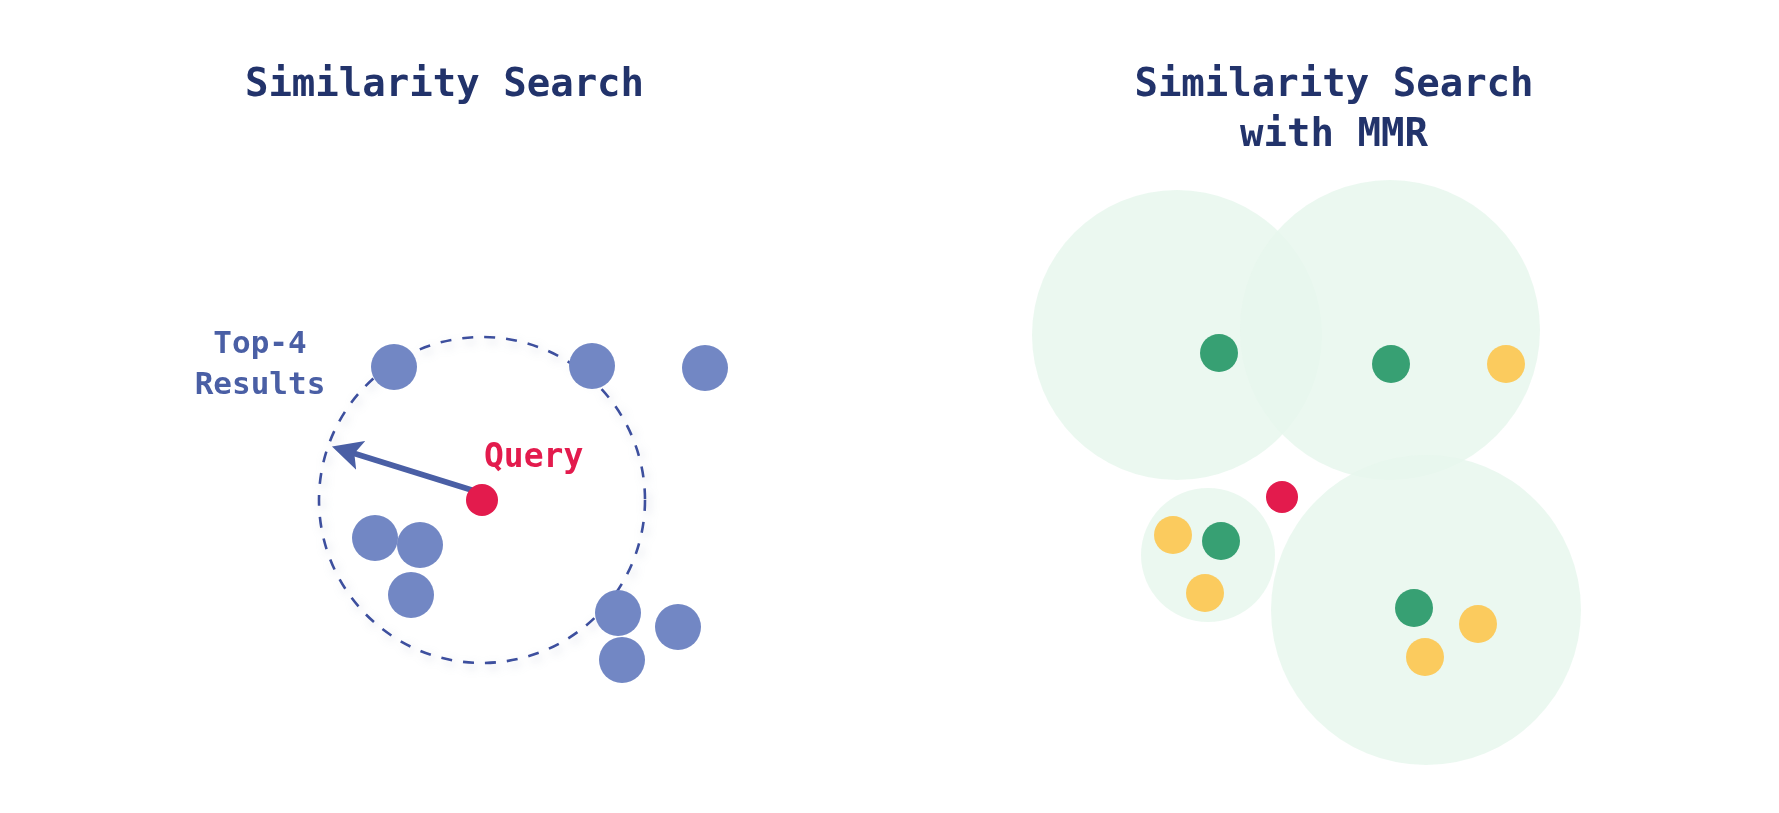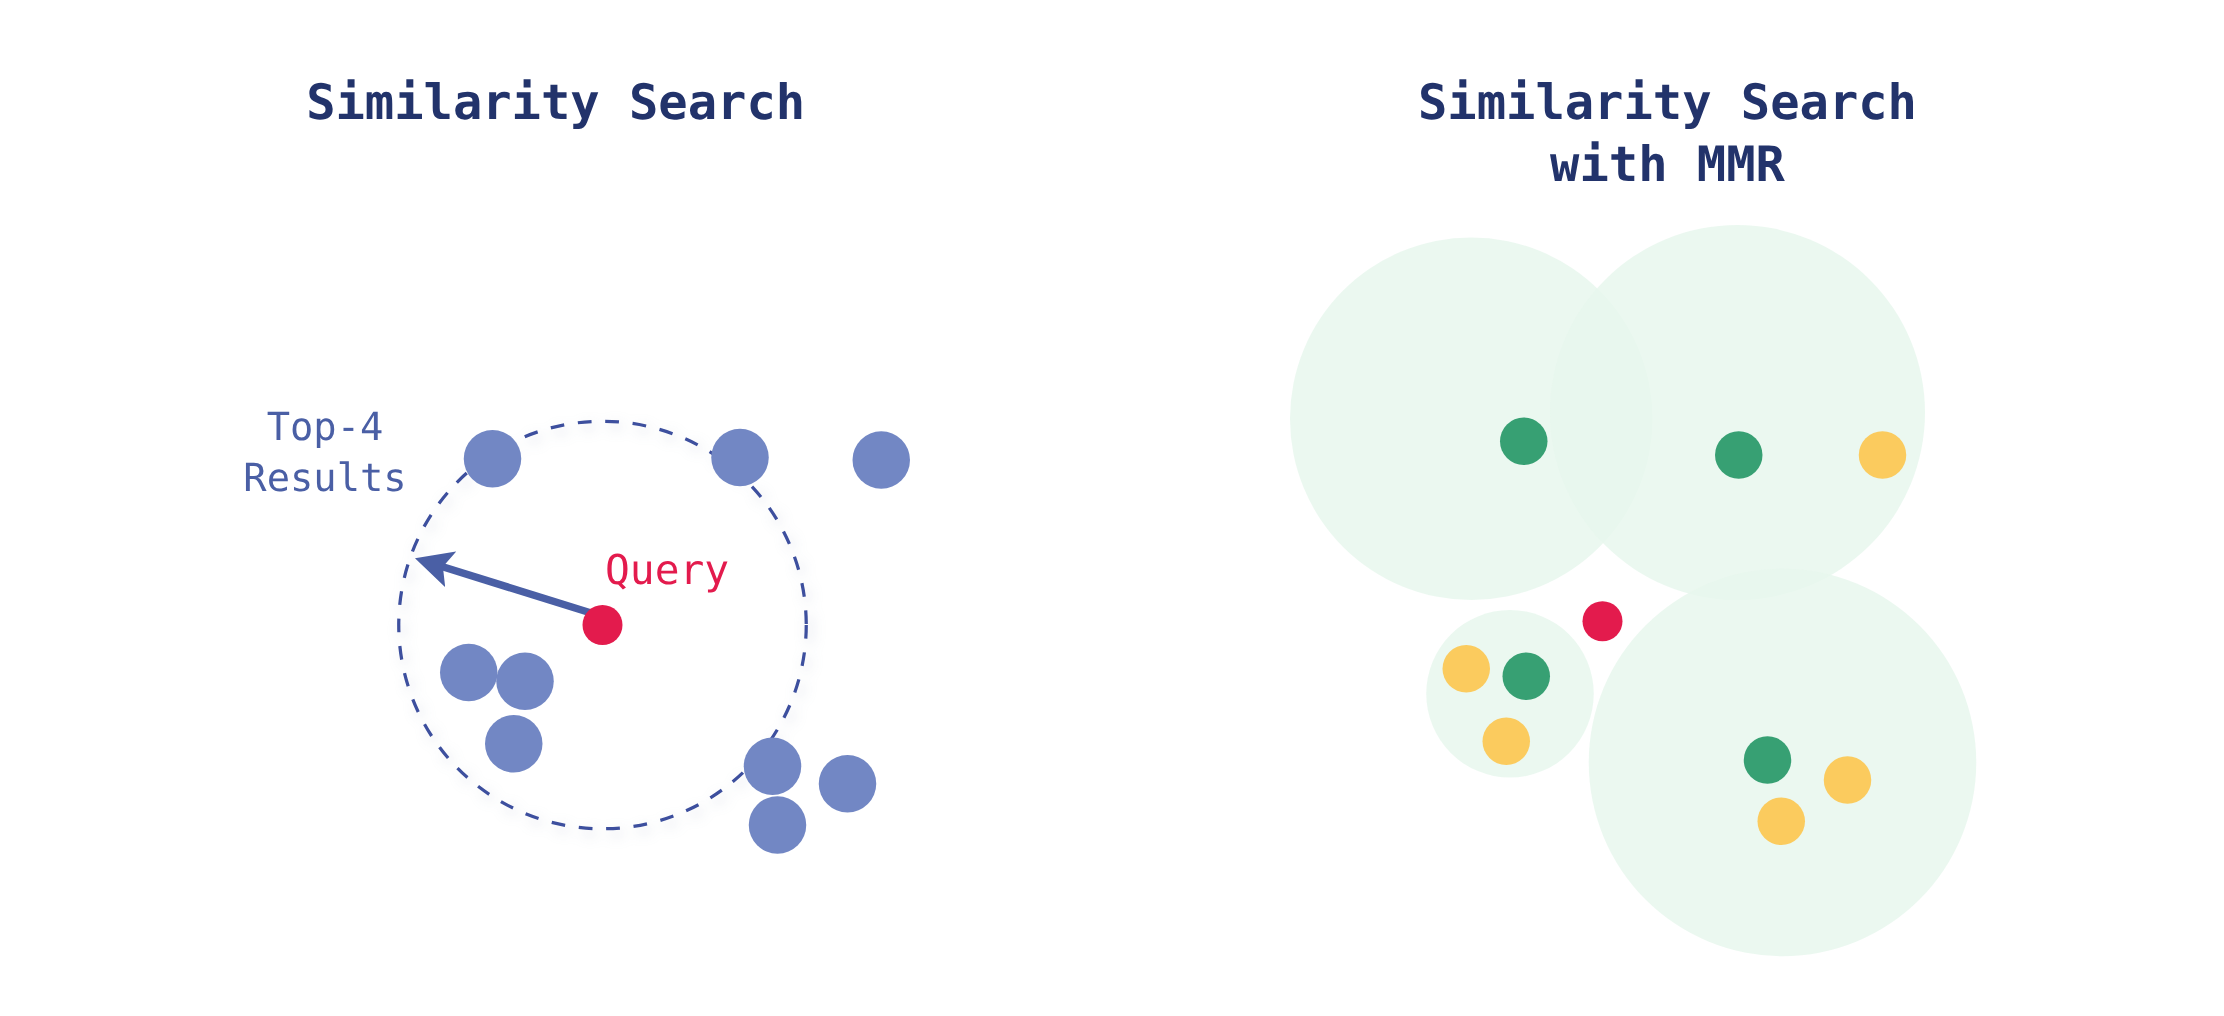--- a/index.html
+++ b/index.html
@@ -32,20 +32,21 @@
   .svg-layer{position:absolute;left:0;top:0;width:100%;height:100%;overflow:visible;}
 
   .label{
     position:absolute;
     font-family:"DejaVu Sans Mono","Liberation Mono",monospace;
     font-size:31px;
     line-height:41px;
     white-space:pre;
     text-align:center;
     user-select:none;
+    font-weight:bold;
   }
   #label-top4{color:#4a5fa5;left:150px;top:322px;width:220px;text-align:center;}
   #label-query{color:#e31b4d;left:484px;top:435px;width:160px;text-align:left;font-size:33px;}
 </style>
 </head>
 <body>
 
 <div id="stage">
 
   <div class="panel" id="panel-left">

